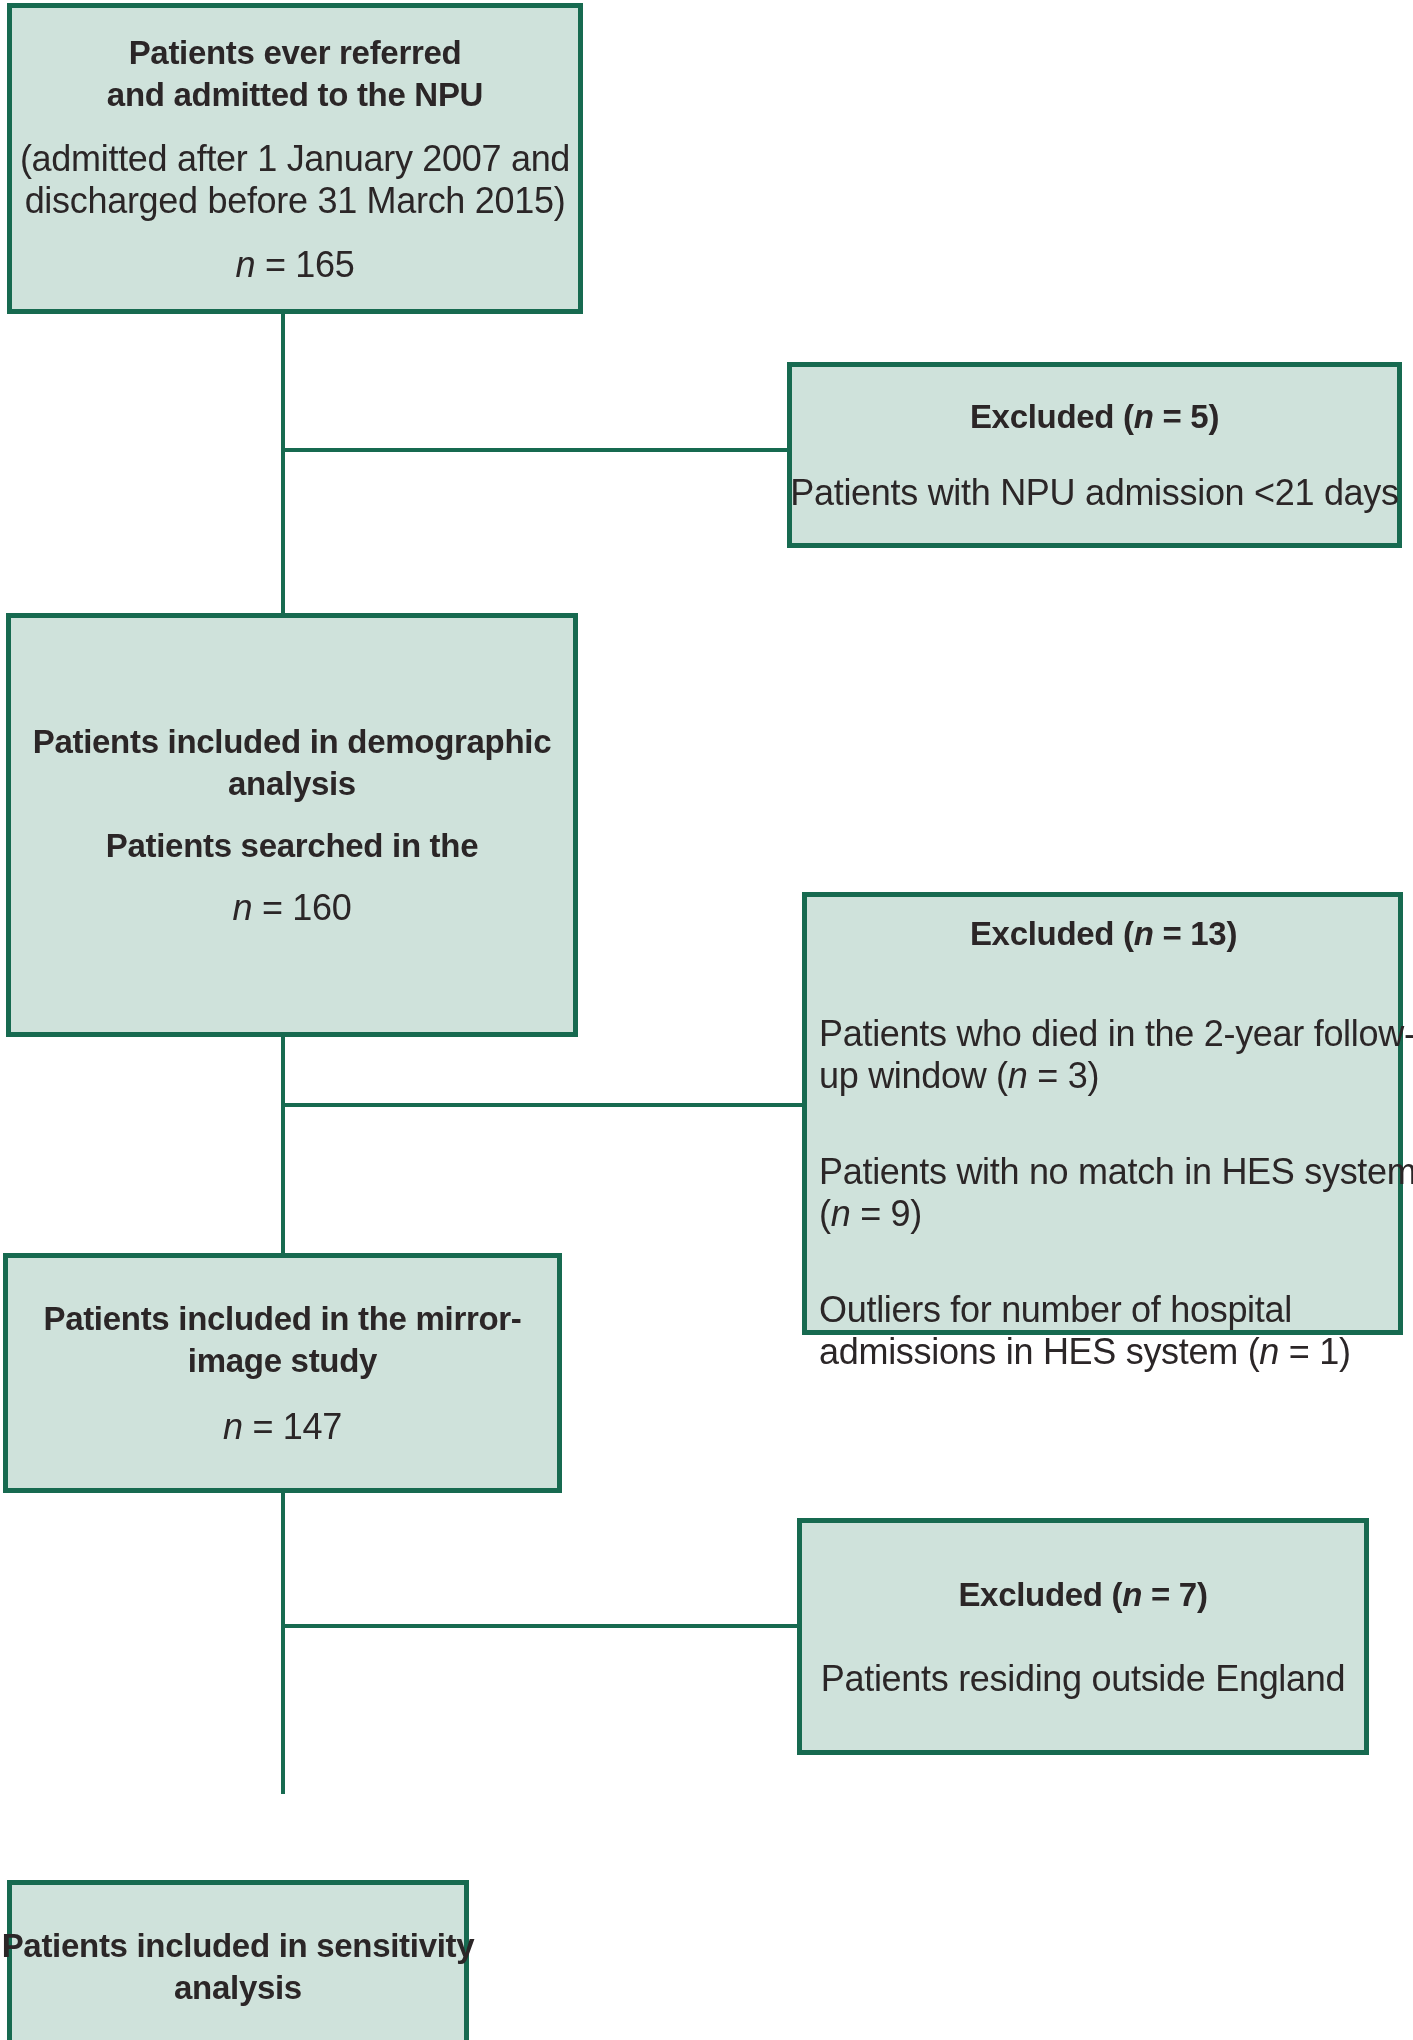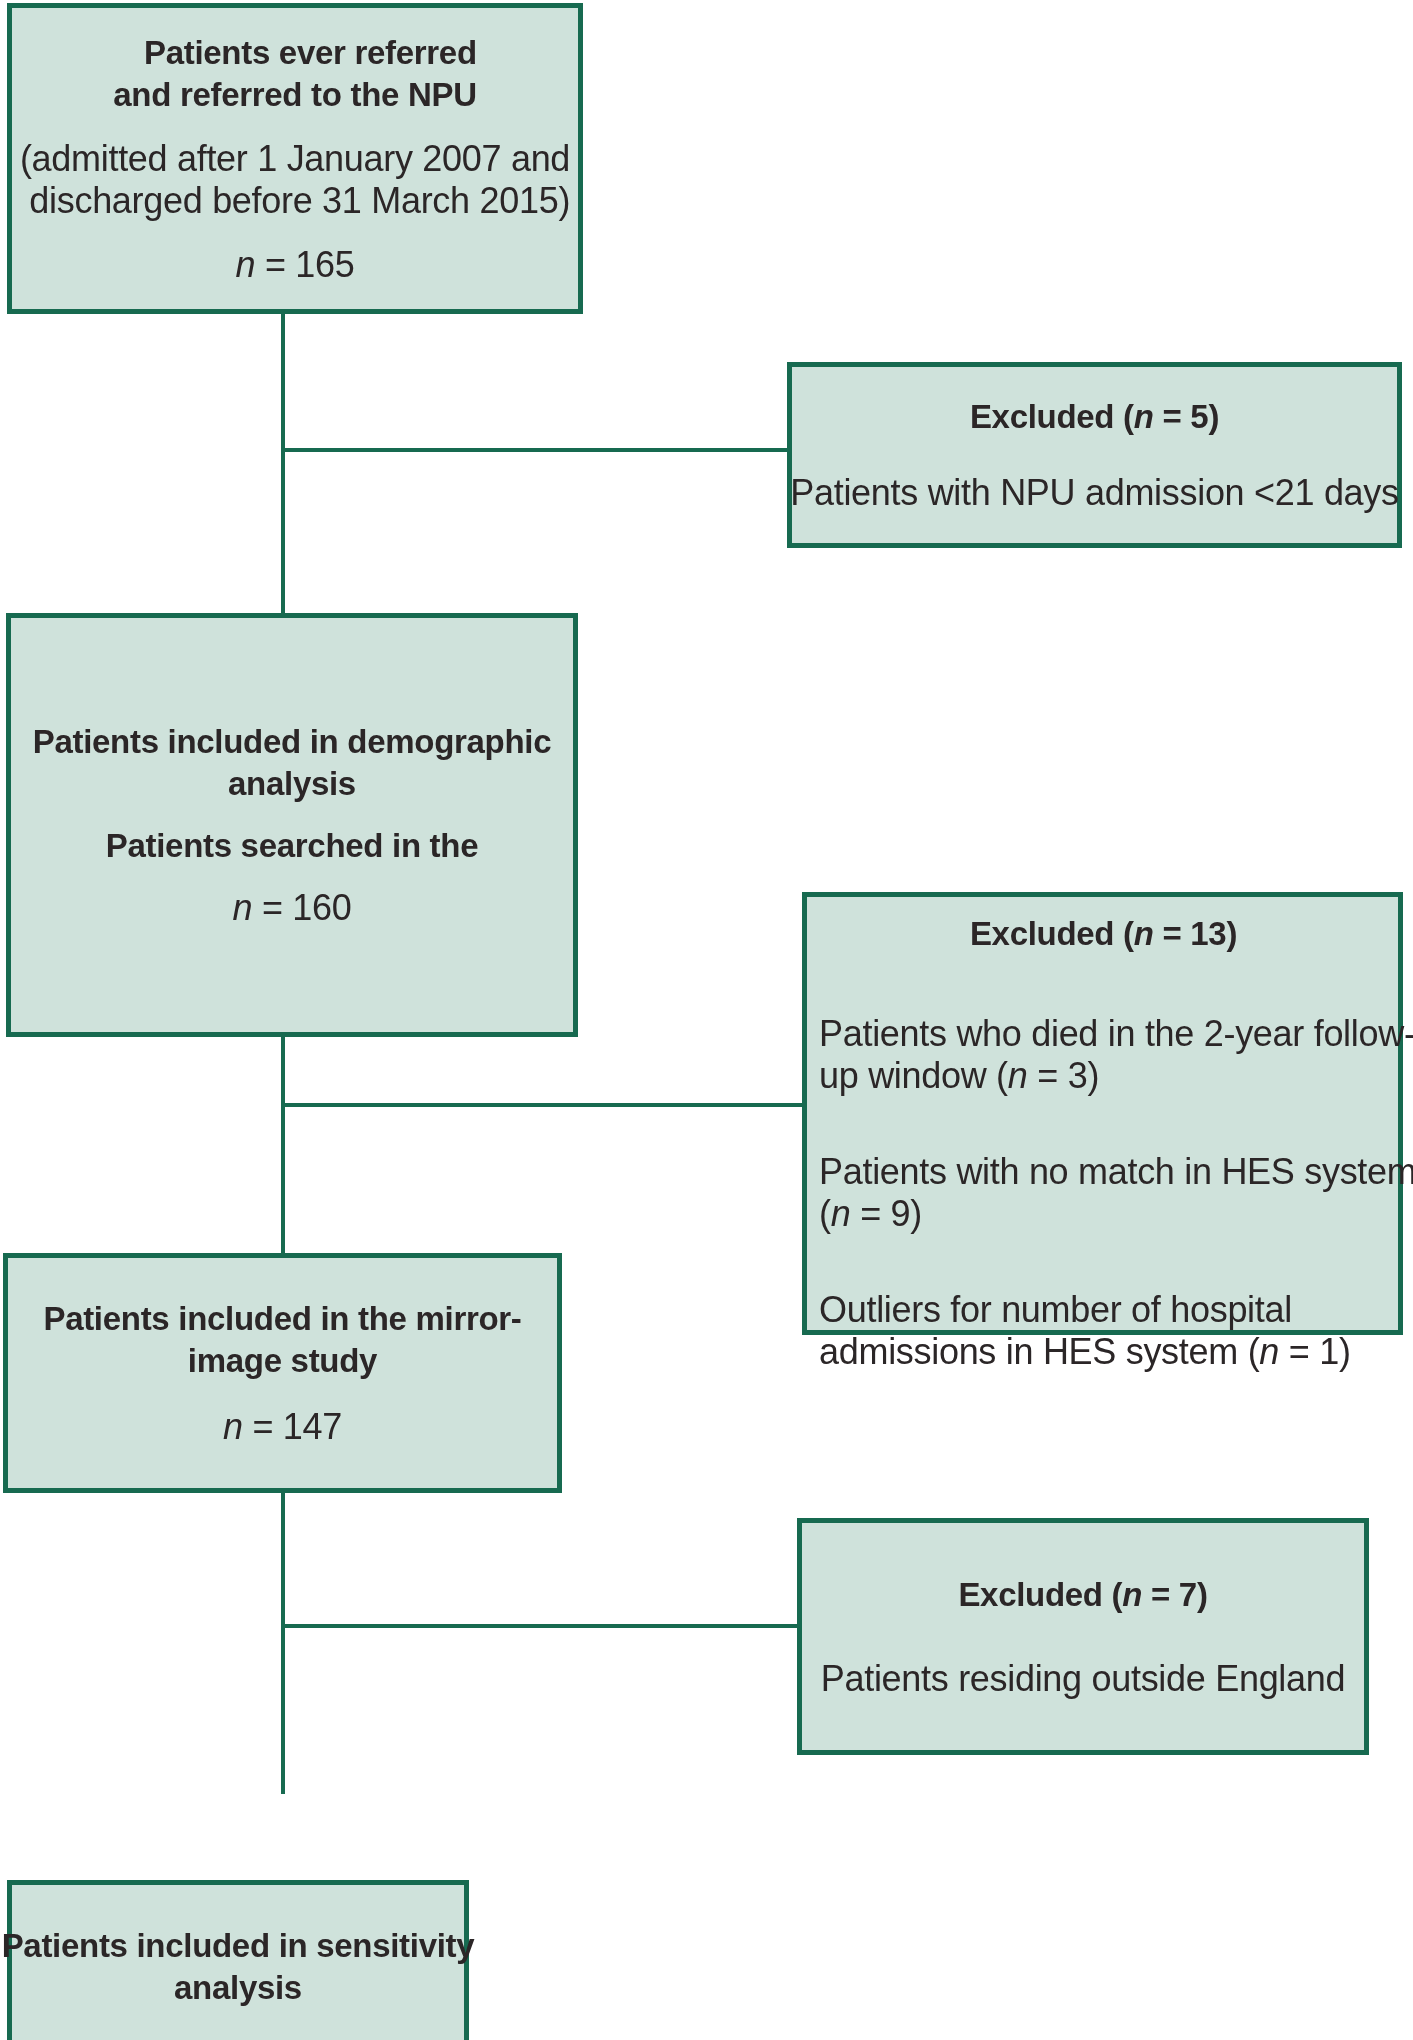--- a/index.html
+++ b/index.html
@@ -44,24 +44,24 @@
 
 <div class="figure">
 
   <div class="conn" style="left:281px;top:314px;width:4px;height:301px;"></div>
   <div class="conn" style="left:281px;top:951px;width:4px;height:304px;"></div>
   <div class="conn" style="left:281px;top:1491px;width:4px;height:303px;"></div>
   <div class="conn" style="left:283px;top:448px;width:506px;height:4px;"></div>
   <div class="conn" style="left:283px;top:1103px;width:521px;height:4px;"></div>
   <div class="conn" style="left:283px;top:1624px;width:516px;height:4px;"></div>
 
-  <section class="box" style="left:7px;top:3px;width:576px;height:311px;gap:22px;text-align:right;">
+  <section class="box" style="left:7px;top:3px;width:576px;height:311px;gap:22px;">
     <div class="grp">
       <div class="ln b">Patients ever referred</div>
-      <div class="ln b">and referred to the NPU</div>
+      <div class="ln b">and admitted to the NPU</div>
     </div>
     <div class="grp">
       <div class="ln">(admitted after 1 January 2007 and</div>
       <div class="ln">discharged before 31 March 2015)</div>
     </div>
     <div class="ln"><span class="nvar">n</span><span> = 165</span></div>
   </section>
 
   <section class="box" style="left:787px;top:362px;width:615px;height:186px;gap:34px;">
     <div class="ln b"><span>Excluded (</span><span class="nvar">n</span><span> = 5)</span></div>

